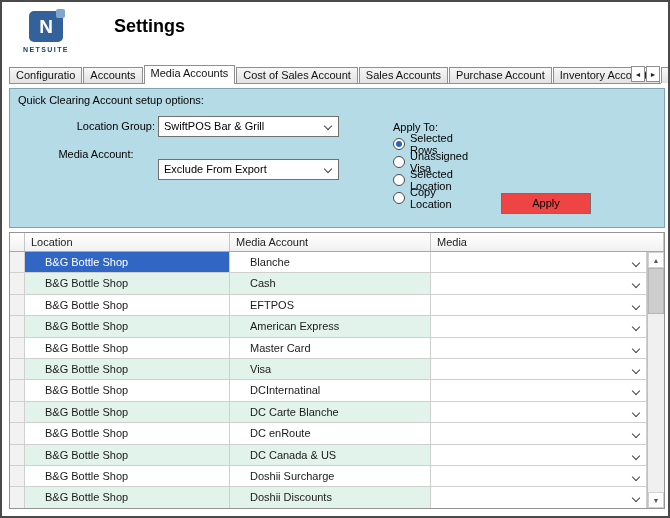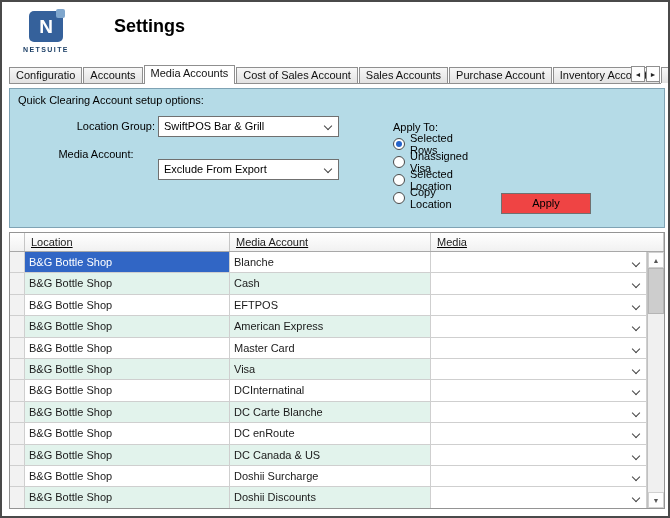--- a/index.html
+++ b/index.html
@@ -52,27 +52,27 @@
   .radio.selected .dot::after { content:""; position:absolute; left:2px; top:2px; right:2px; bottom:2px;
                 background:#2563c9; border-radius:50%; }
   .applybtn { position:absolute; left:491px; top:104px; width:90px; height:21px; background:#ef4444;
               border:1px solid #707070; font-size:11px; text-align:center; line-height:19px; color:#000; }
 
   
   .grid { position:absolute; left:7px; top:230px; width:656px; height:277px;
           border:1px solid #949494; background:#fff; }
   .ghead { position:absolute; left:0; right:0; top:0; height:19px; display:grid;
            grid-template-columns:15px 205px 201px 1fr; background:linear-gradient(#ffffff,#f1f1f1);
-           border-bottom:1px solid #a8a8a8;text-decoration:underline; }
+           border-bottom:1px solid #a8a8a8; }
   .hcell { font-size:11px; color:#222; line-height:18px; padding-left:6px;
            border-right:1px solid #c6c6c6; overflow:hidden; white-space:nowrap; }
   .gbody { position:absolute; left:0; right:17px; top:19px; bottom:0; overflow:hidden; }
   .grow { display:grid; grid-template-columns:15px 205px 201px 1fr; height:21.4px; background:#fff; }
   .grow.alt { background:#e2f3ec; }
-  .cell { position:relative; font-size:11px; color:#1a1a1a; line-height:20px; padding-left:4px;
+  .cell { position:relative; font-size:11px; color:#1a1a1a; line-height:20px; padding-left:20px;
           border-right:1px solid #cfcfcf; border-bottom:1px solid #cfcfcf;
           overflow:hidden; white-space:nowrap; }
   .cell.selcol { background:#f2f2f2; padding-left:0; }
   .cell.loc.selected { background:#3166c5; color:#fff; }
   .cell.macombo { background:#fff; padding-right:18px; }
   .cell.macombo .caret { top:8px; }
 
   
   .vscroll { position:absolute; top:19px; right:0; bottom:0; width:17px; background:#f0f0f0;
              border-left:1px solid #c0c0c0; }

